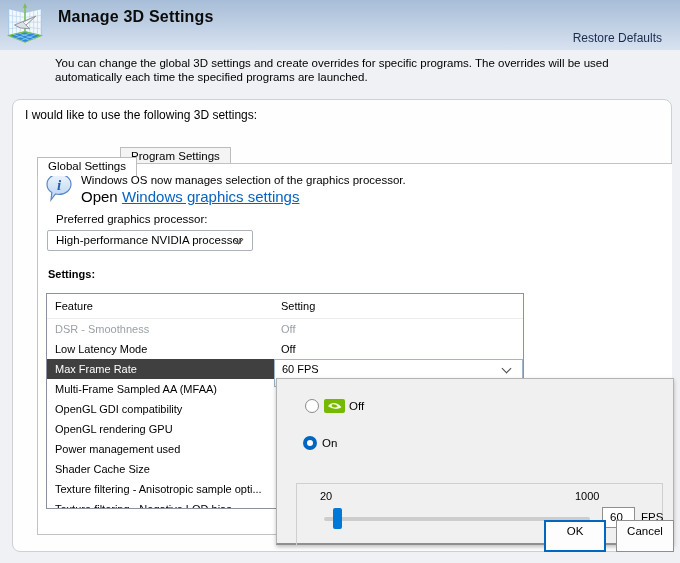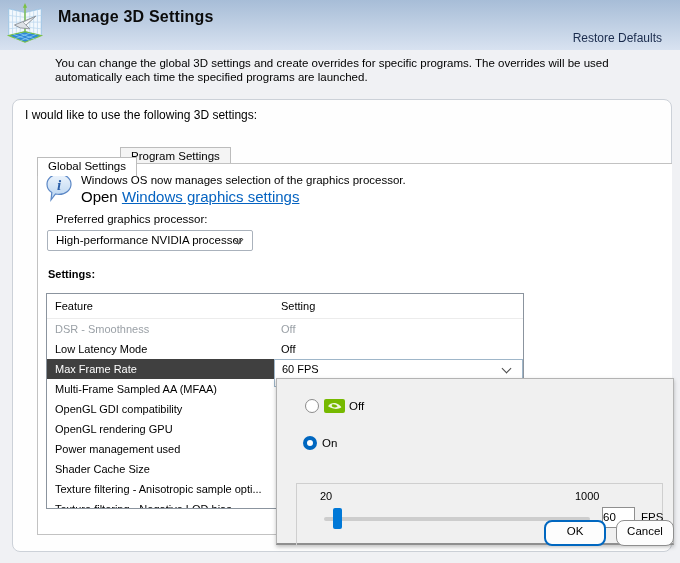--- a/index.html
+++ b/index.html
@@ -114,27 +114,27 @@
   .sl-track {
     position:absolute; left:27px; top:33px; width:266px; height:4px;
     background:#cdcdcd; border-radius:2px;
   }
   .sl-thumb {
     position:absolute; left:36px; top:24px; width:9px; height:21px;
     background:#0078d7; border-radius:2px; cursor:pointer;
   }
   .sl-value {
     position:absolute; left:305px; top:23px; width:33px; height:21px;
-    background:#fff; border:1px solid #8f8f8f; text-align:left;
+    background:#fff; border:1px solid #8f8f8f; text-align:center;
     line-height:19px; padding-right:4px; font-size:11.5px;
   }
   .sl-unit { position:absolute; left:344px; top:27px; font-size:11.5px; }
   .btn {
-    position:absolute; top:141px; height:26px; background:#fdfdfd;
-    border-radius:8px; text-align:center; line-height:20px; font-size:11.5px;
+    position:absolute; top:141px; height:32px; background:#fdfdfd;
+    border-radius:0; text-align:center; line-height:20px; font-size:11.5px;
     cursor:pointer;
   }
   .btn-ok { left:267px; width:62px; border:2px solid #0067c0; line-height:18px; }
   .btn-cancel { left:339px; width:58px; border:1px solid #8f8f8f; }
 </style>
 </head>
 <body>
 
 <div class="header">
   <svg class="header-icon" viewBox="0 0 48 48">

